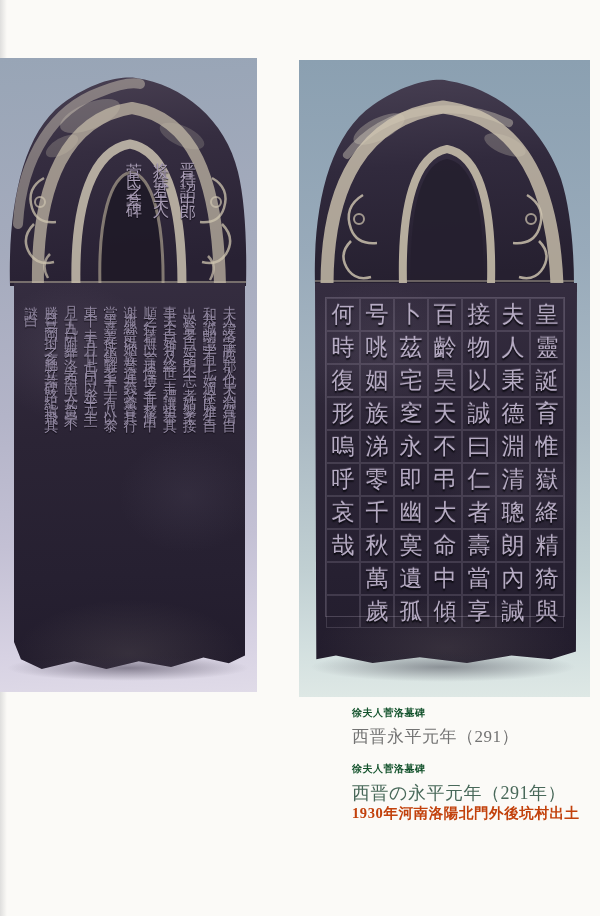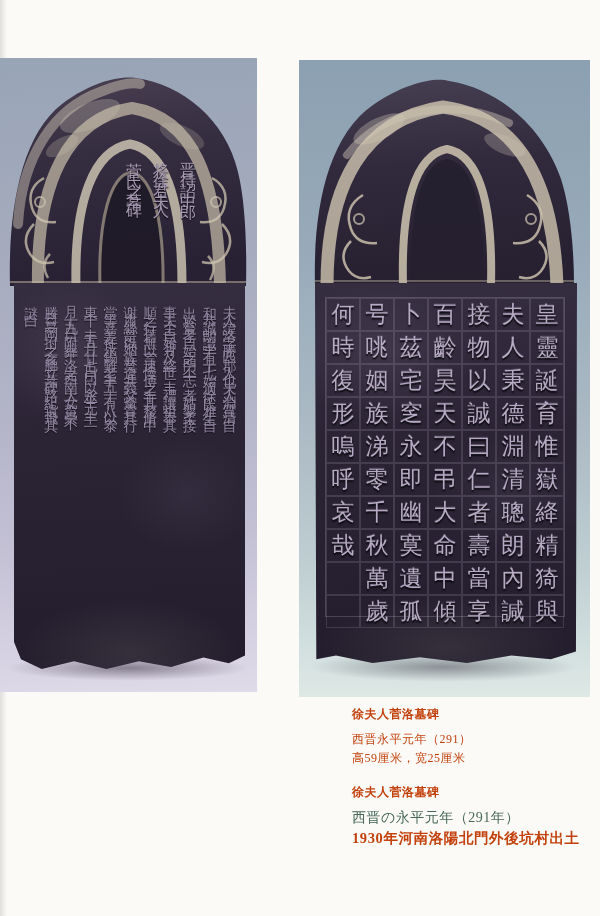--- a/index.html
+++ b/index.html
@@ -48,24 +48,24 @@
     display:grid;grid-template-rows:repeat(10,1fr);grid-auto-flow:column;
     grid-auto-columns:1fr;direction:rtl;
     border:1px solid rgba(178,168,190,.28);}
   .gcell{display:flex;align-items:center;justify-content:center;
     border:0.5px solid rgba(178,168,190,.20);
     font-size:23px;color:#b6abc3;
     text-shadow:0 1.5px 1.5px rgba(6,5,10,.9),0 -1px 0 rgba(228,218,238,.14);}
   
   .captions{position:absolute;left:352px;top:706px;width:240px;}
   .cap-title{font-family:"Liberation Sans","DejaVu Sans",sans-serif;
-    font-weight:bold;font-size:12px;letter-spacing:0.5px;color:#c2410c;margin:0 0 7px 0;}
-  .cap-line{font-size:12px;letter-spacing:0.5px;color:#c2410c;line-height:19px;margin:0;}
+    font-weight:bold;font-size:10px;letter-spacing:0.5px;color:#14532d;margin:0 0 7px 0;}
+  .cap-line{font-size:17px;letter-spacing:0.5px;color:#737373;line-height:19px;margin:0;}
   .cap-ja{margin-top:16px;}
-  .cap-ja .cap-line{font-size:14px;line-height:20px;color:#486859;}
+  .cap-ja .cap-line{font-size:18px;line-height:20px;color:#486859;}
   .cap-line.bold-line{font-weight:bold;font-size:14.5px;color:#c2410c;letter-spacing:0.6px;}
 </style>
 </head>
 <body>
 
 <div class="abs page-edge"></div>
 
 <div class="photo photo-left">
 
   <svg class="abs" style="left:4px;top:16px;" width="248" height="212" viewBox="0 0 248 212">
@@ -222,20 +222,19 @@
       </div>
   </div>
 
   <div class="shadow shadow-right"></div>
 </div>
 
 <div class="captions">
   <div class="cap-zh">
     <p class="cap-title">徐夫人菅洛墓碑</p>
     <p class="cap-line">西晋永平元年（291）</p>
-    <p class="cap-line">高59厘米，宽25厘米</p>
   </div>
   <div class="cap-ja">
     <p class="cap-title">徐夫人菅洛墓碑</p>
     <p class="cap-line">西晋の永平元年（291年）</p>
     <p class="cap-line bold-line">1930年河南洛陽北門外後坑村出土</p>
   </div>
 </div>
 
 </body></html>

